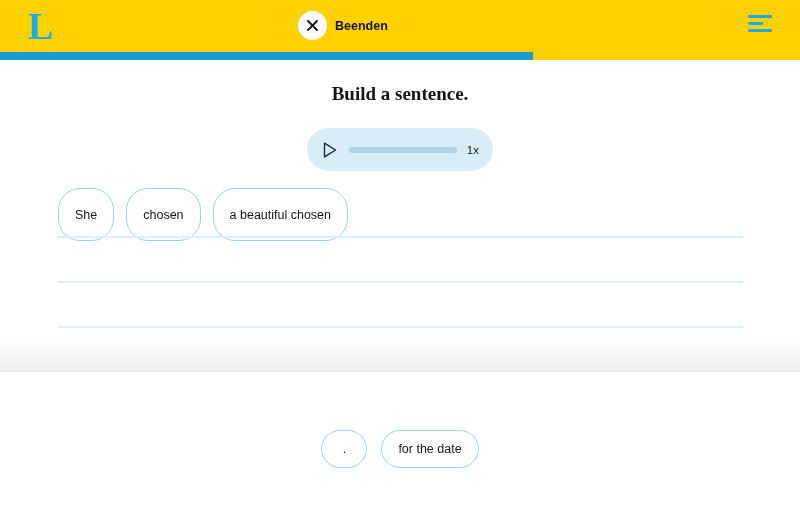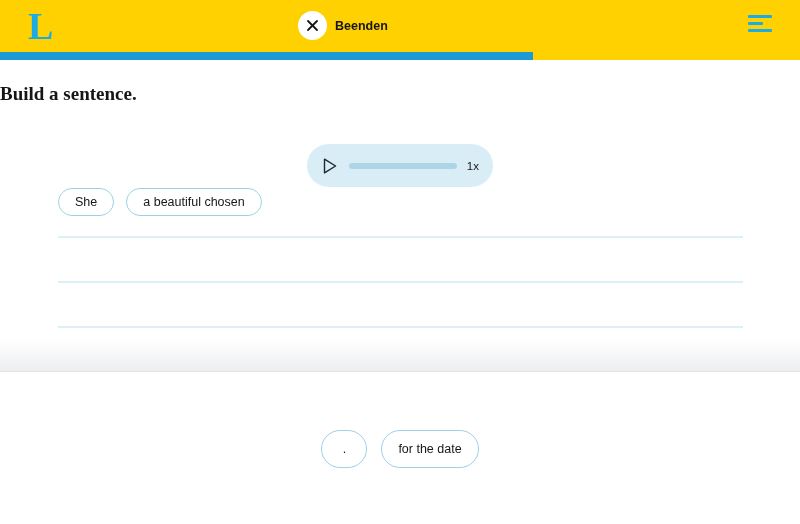--- a/index.html
+++ b/index.html
@@ -101,41 +101,41 @@
     background: #1c9ad6;
     width: 66.6%;
   }
 
   
   .exercise-title {
     position: absolute;
     top: 83px;
     left: 0;
     width: 800px;
+    text-align: center;
     font-family: "Liberation Serif", serif;
     font-size: 19px;
     font-weight: bold;
     color: #161616;
   }
 
   
   .audio-player {
     position: absolute;
     top: 128px;
     left: 307px;
     width: 186px;
     height: 43px;
     background: #d9edf7;
     border-radius: 22px;
     display: flex;
     align-items: center;
     padding: 0 14px;
     box-sizing: border-box;
     gap: 10px;
-    margin-top: 16px;
   }
   .play-icon {
     width: 18px;
     height: 18px;
     flex: 0 0 auto;
     cursor: pointer;
   }
   .audio-track {
     flex: 1 1 auto;
     height: 6px;
@@ -156,21 +156,21 @@
     top: 188px;
     left: 58px;
     display: flex;
     gap: 12px;
     align-items: center;
   }
   .tile {
     border: 1px solid #9ed0e6;
     background: #ffffff;
     border-radius: 22px;
-    height: 28px;
+    height: 53px;
     display: flex;
     align-items: center;
     justify-content: center;
     padding: 0 16px;
     box-sizing: border-box;
     font-size: 12.5px;
     color: #161616;
     cursor: pointer;
     white-space: nowrap;
   }
@@ -273,20 +273,21 @@
     <svg width="18" height="18" viewBox="0 0 18 18" aria-hidden="true">
       <path d="M3.5 2.2 L14.6 9 L3.5 15.8 Z" fill="none" stroke="#1b2a33" stroke-width="1.4" stroke-linejoin="round"></path>
     </svg>
   </span>
   <span class="audio-track"></span>
   <span class="audio-speed">1x</span>
 </div>
 
 <div class="tiles-top" id="tiles-top">
     <div class="tile">She</div>
+    <div class="tile">chosen</div>
     <div class="tile">a beautiful chosen</div>
   </div>
 
 <div class="answer-lines" id="answer-lines">
     <div class="answer-line"></div>
     <div class="answer-line"></div>
     <div class="answer-line"></div>
   </div>
 
 <div class="shadow-band"></div>

